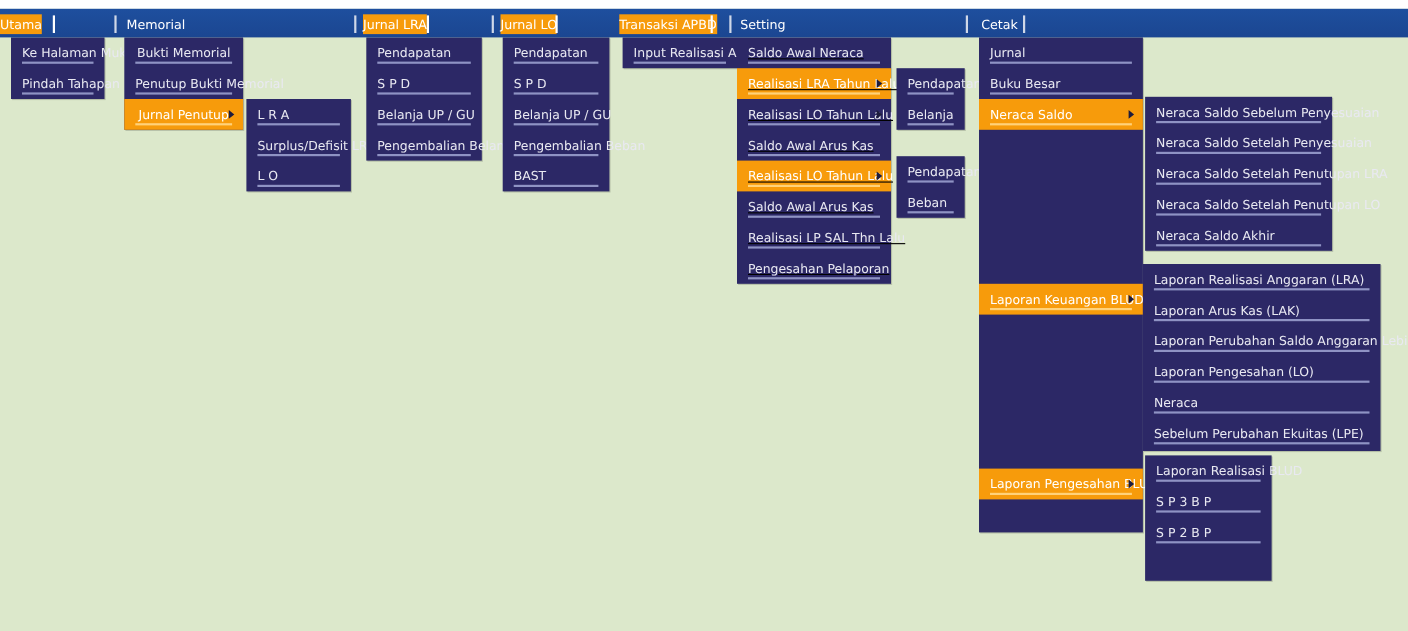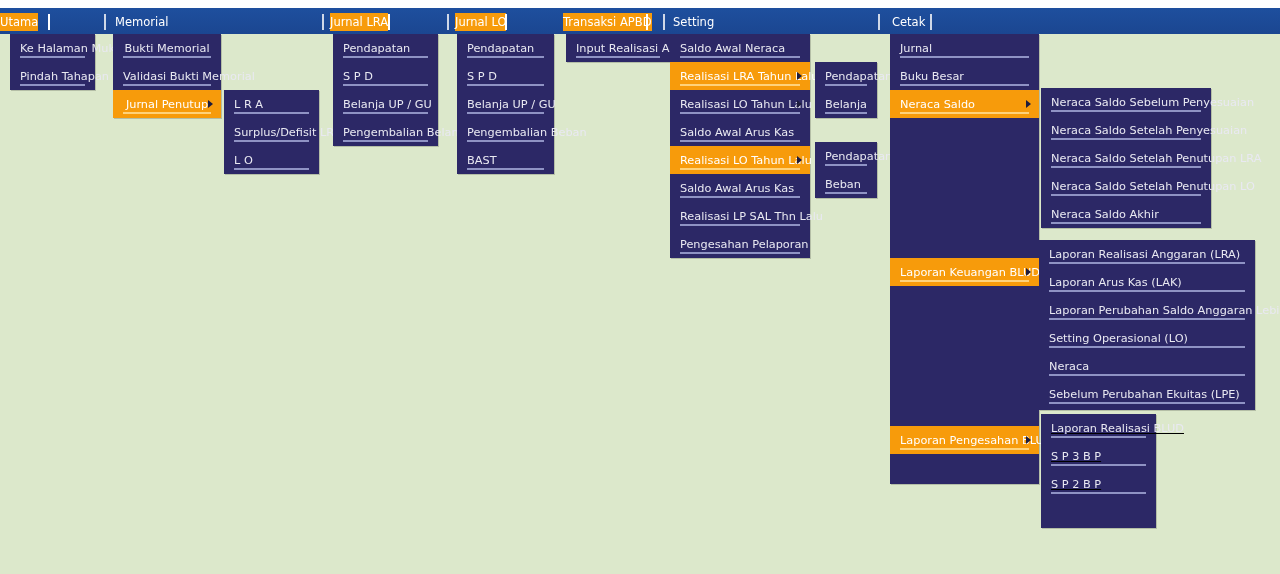--- a/index.html
+++ b/index.html
@@ -161,21 +161,21 @@
   <div class="mi">
     <span class="lbl">Pindah Tahapan</span>
   </div>
 </div>
 
 <div class="panel shadow" style="left:113px; top:34px; width:108px; height:84px;text-align:center;">
   <div class="mi">
     <span class="lbl">Bukti Memorial</span>
   </div>
   <div class="mi">
-    <span class="lbl">Validasi Bukti Memorial</span>
+    <span class="lbl">Penutup Bukti Memorial</span>
   </div>
   <div class="mi hl">
     <span class="lbl">Jurnal Penutup</span>
     <span class="arrow"></span>
   </div>
 </div>
 
 <div class="panel shadow" style="left:224px; top:90px; width:95px; height:84px;">
   <div class="mi">
     <span class="lbl">L R A</span>
@@ -220,21 +220,21 @@
     <span class="lbl">BAST</span>
   </div>
 </div>
 
 <div class="panel shadow" style="left:566px; top:34px; width:104px; height:28px;">
   <div class="mi">
     <span class="lbl">Input Realisasi APBD</span>
   </div>
 </div>
 
-<div class="panel shadow" style="left:670px; top:34px; width:140px; height:224px;">
+<div class="panel shadow" style="left:670px; top:34px; width:140px; height:224px;text-decoration:underline;">
   <div class="mi">
     <span class="lbl">Saldo Awal Neraca</span>
   </div>
   <div class="mi hl">
     <span class="lbl">Realisasi LRA Tahun Lalu</span>
     <span class="arrow"></span>
   </div>
   <div class="mi">
     <span class="lbl">Realisasi LO Tahun Lalu</span>
     <span class="arrow"></span>
@@ -328,31 +328,31 @@
   <div class="mi">
     <span class="lbl">Laporan Realisasi Anggaran (LRA)</span>
   </div>
   <div class="mi">
     <span class="lbl">Laporan Arus Kas (LAK)</span>
   </div>
   <div class="mi">
     <span class="lbl">Laporan Perubahan Saldo Anggaran Lebih (SAL)</span>
   </div>
   <div class="mi">
-    <span class="lbl">Setting Operasional (LO)</span>
+    <span class="lbl">Laporan Pengesahan (LO)</span>
   </div>
   <div class="mi">
     <span class="lbl">Neraca</span>
   </div>
   <div class="mi">
     <span class="lbl">Sebelum Perubahan Ekuitas (LPE)</span>
   </div>
 </div>
 
-<div class="panel shadow" style="left:1041px; top:414px; width:115px; height:114px;text-decoration:underline;">
+<div class="panel shadow" style="left:1041px; top:414px; width:115px; height:114px;">
   <div class="mi">
     <span class="lbl">Laporan Realisasi BLUD</span>
   </div>
   <div class="mi">
     <span class="lbl">S P 3 B P</span>
   </div>
   <div class="mi">
     <span class="lbl">S P 2 B P</span>
   </div>
 </div>

